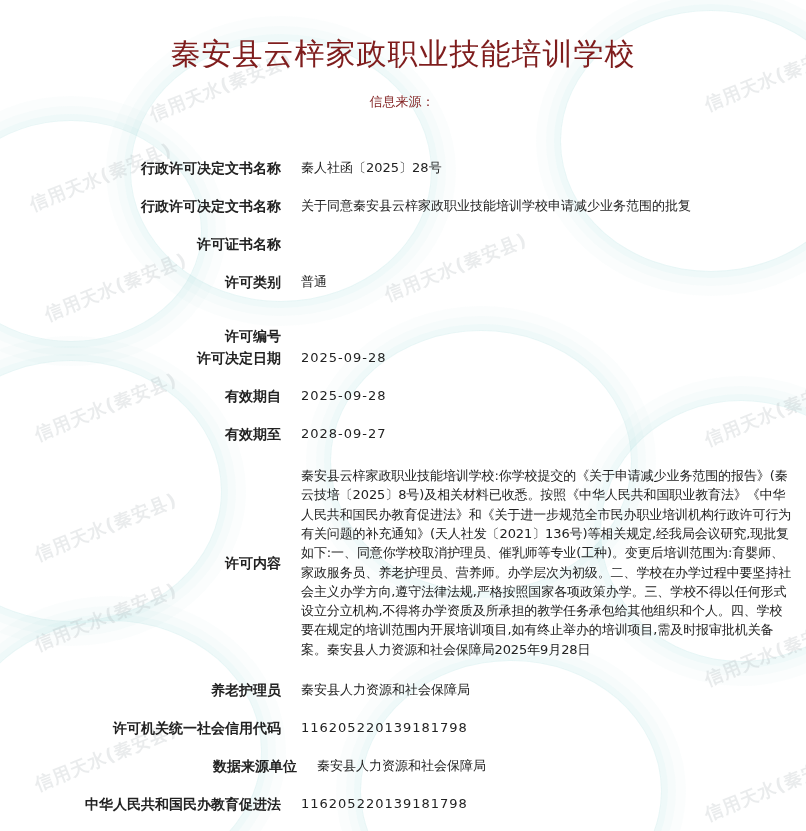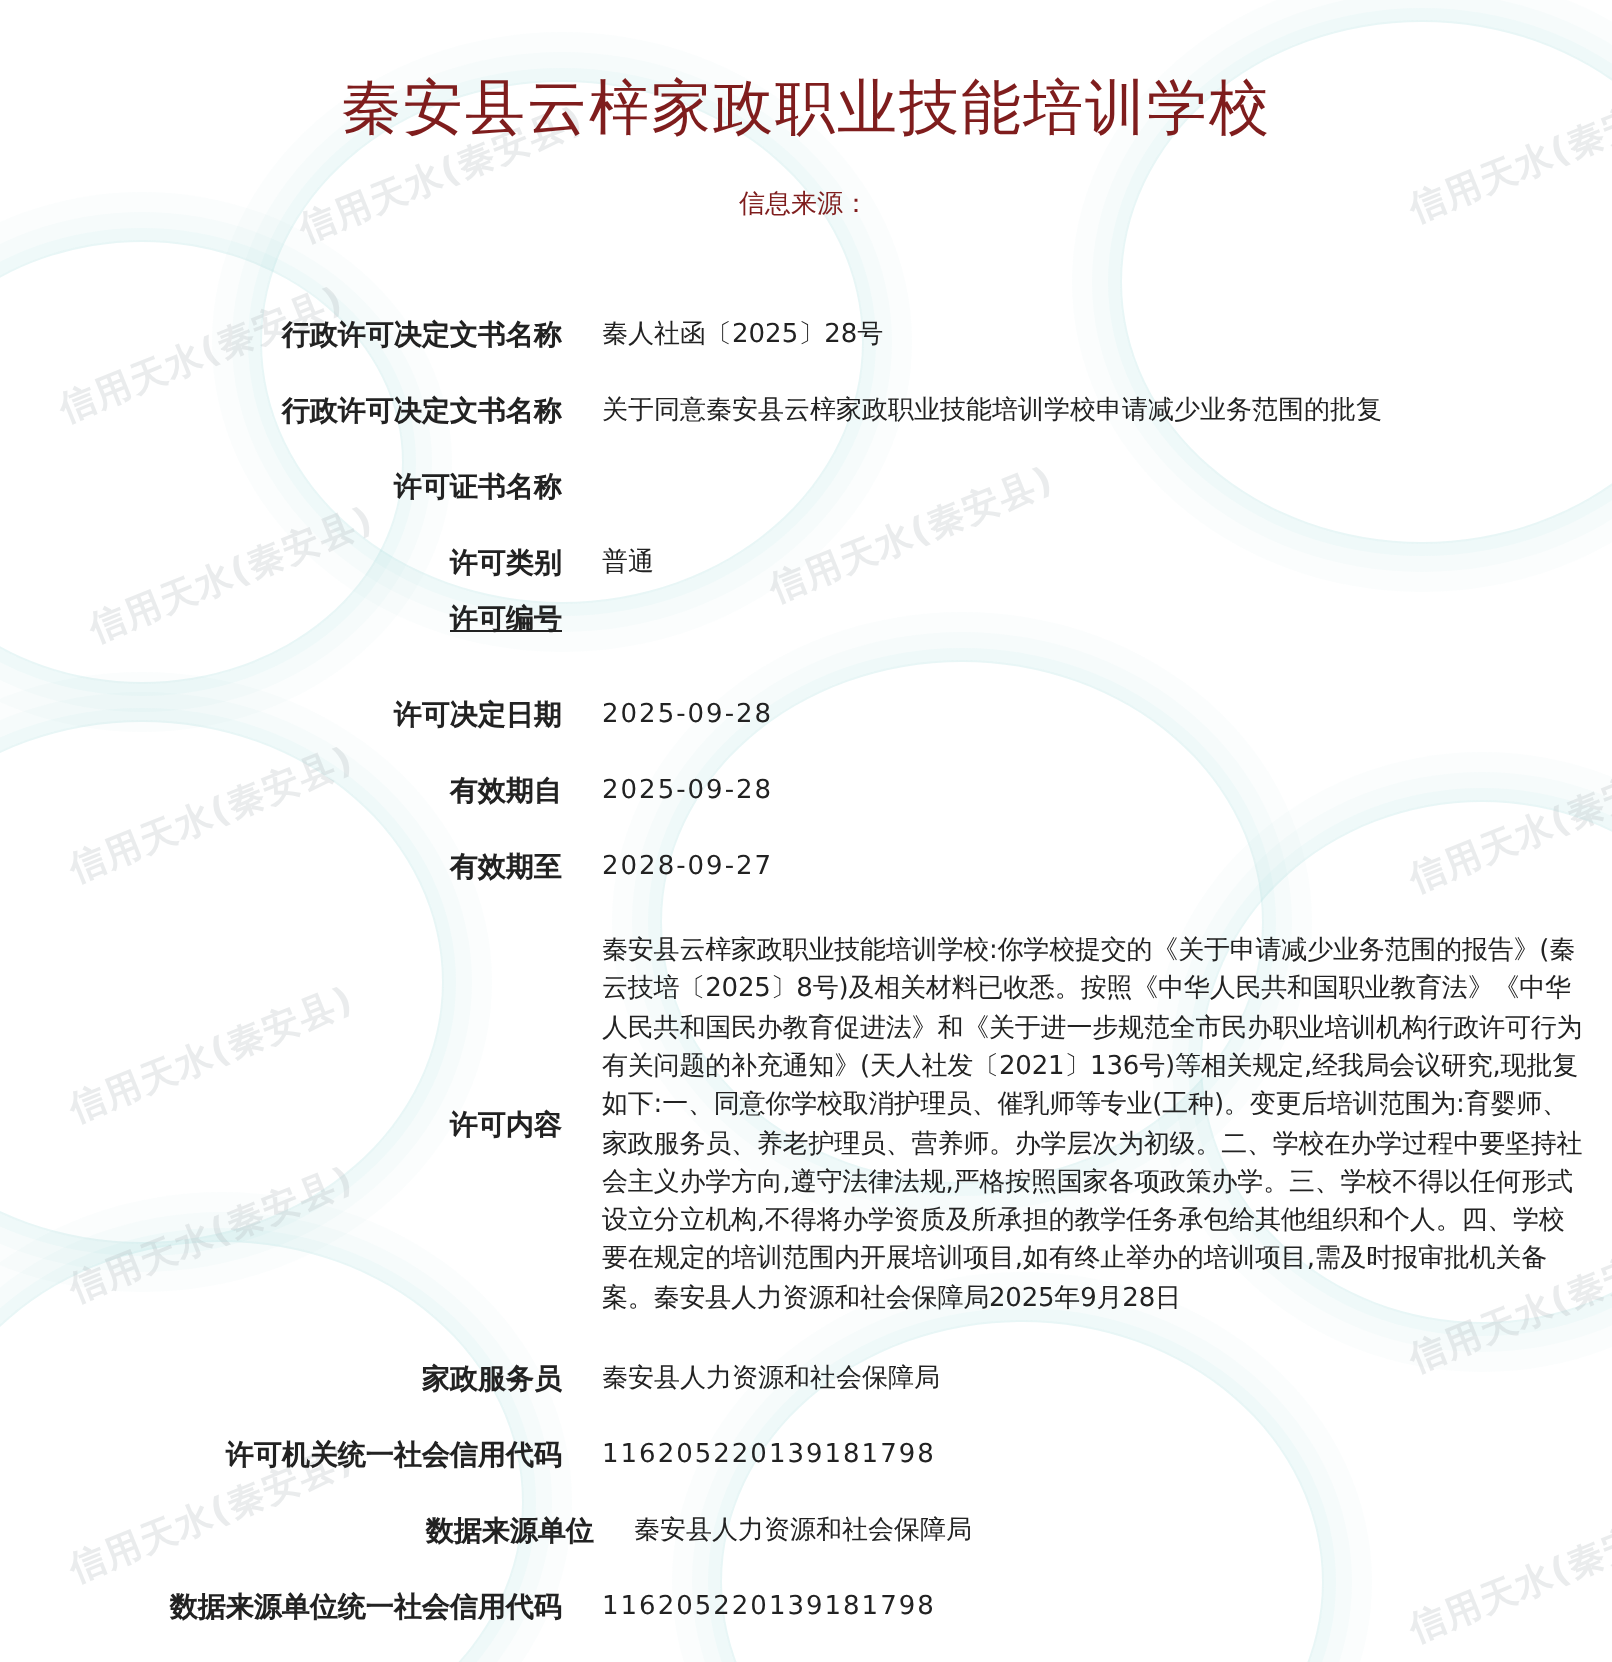--- a/index.html
+++ b/index.html
@@ -138,21 +138,21 @@
   <div class="row" style="top:234px;">
     <div class="label">许可证书名称</div>
     <div class="value"></div>
   </div>
 
   <div class="row" style="top:272px;">
     <div class="label">许可类别</div>
     <div class="value">普通</div>
   </div>
 
-  <div class="row" style="top:300px;text-decoration:underline;">
+  <div class="row" style="top:326px;">
     <div class="label">许可编号</div>
     <div class="value"></div>
   </div>
 
   <div class="row" style="top:348px;">
     <div class="label">许可决定日期</div>
     <div class="value mono-num">2025-09-28</div>
   </div>
 
   <div class="row" style="top:386px;">
@@ -164,31 +164,31 @@
     <div class="label">有效期至</div>
     <div class="value mono-num">2028-09-27</div>
   </div>
 
   <div class="row content-row" style="top:461px; height:203px;">
     <div class="label">许可内容</div>
     <div class="value long-text">秦安县云梓家政职业技能培训学校:你学校提交的《关于申请减少业务范围的报告》(秦云技培〔2025〕8号)及相关材料已收悉。按照《中华人民共和国职业教育法》《中华人民共和国民办教育促进法》和《关于进一步规范全市民办职业培训机构行政许可行为有关问题的补充通知》(天人社发〔2021〕136号)等相关规定,经我局会议研究,现批复如下:一、同意你学校取消护理员、催乳师等专业(工种)。变更后培训范围为:育婴师、家政服务员、养老护理员、营养师。办学层次为初级。二、学校在办学过程中要坚持社会主义办学方向,遵守法律法规,严格按照国家各项政策办学。三、学校不得以任何形式设立分立机构,不得将办学资质及所承担的教学任务承包给其他组织和个人。四、学校要在规定的培训范围内开展培训项目,如有终止举办的培训项目,需及时报审批机关备案。秦安县人力资源和社会保障局2025年9月28日</div>
   </div>
 
   <div class="row" style="top:680px;">
-    <div class="label">家政服务员</div>
+    <div class="label">养老护理员</div>
     <div class="value">秦安县人力资源和社会保障局</div>
   </div>
 
   <div class="row" style="top:718px;">
     <div class="label">许可机关统一社会信用代码</div>
     <div class="value mono-num">11620522013918179​8</div>
   </div>
 
   <div class="row" style="top:756px;padding-left:16px;">
     <div class="label">数据来源单位</div>
     <div class="value">秦安县人力资源和社会保障局</div>
   </div>
 
   <div class="row" style="top:794px;">
-    <div class="label">数据来源单位统一社会信用代码</div>
+    <div class="label">中华人民共和国民办教育促进法</div>
     <div class="value mono-num">116205220139181798</div>
   </div>
 </div>
 
 </body></html>

